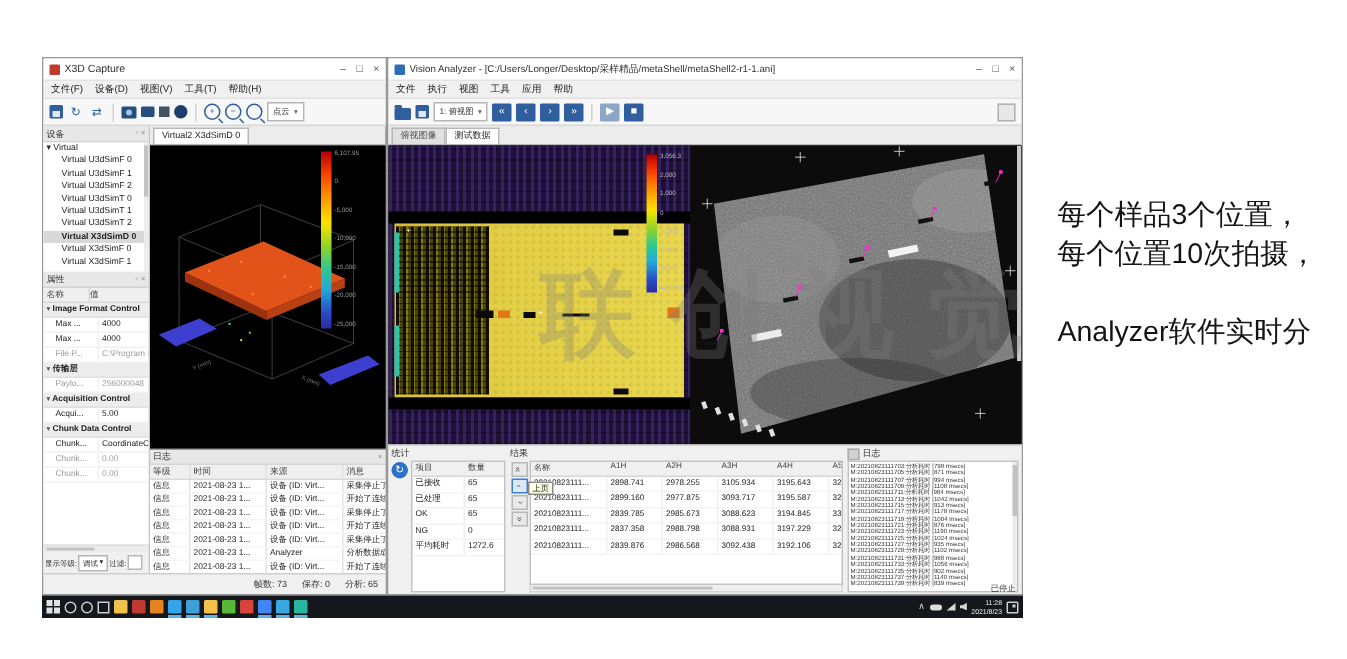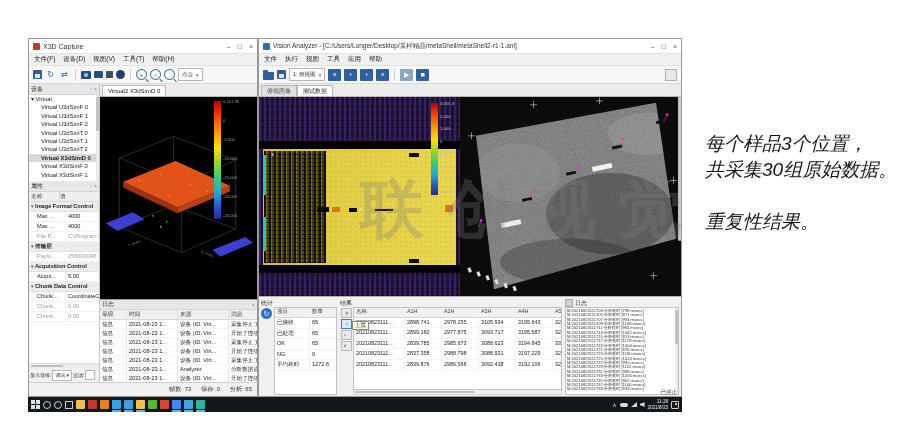--- a/index.html
+++ b/index.html
@@ -194,21 +194,21 @@
   .tray-cloud{width:8px;height:4px;background:#dcdcdc;border-radius:2px;}
   .tray-net{width:0;height:0;border-left:6px solid transparent;border-bottom:5px solid #d8d8d8;}
   .tray-vol{width:5px;height:5px;background:#d8d8d8;clip-path:polygon(0 30%,40% 30%,100% 0,100% 100%,40% 70%,0 70%);}
   .clock{color:#f0f0f0;font-size:4.6px;line-height:5.2px;text-align:right;white-space:nowrap;}
   .tb-note{width:8px;height:8px;border:1px solid #cfcfcf;border-radius:1px;box-sizing:border-box;position:relative;flex:none;}
   .tb-note::after{content:"";position:absolute;right:1px;top:1px;width:2px;height:2px;background:#cfcfcf;}
 
   
   .note{position:absolute;left:705px;top:131px;width:192px;font-size:19px;line-height:26px;
         color:#141414;}
-  .note-line{min-height:26px;white-space:nowrap;font-style:italic;}
+  .note-line{min-height:26px;white-space:nowrap;}
   .wm{position:absolute;left:328px;top:166px;font-size:64px;font-weight:bold;letter-spacing:22px;
       color:rgba(125,125,125,.30);white-space:nowrap;pointer-events:none;z-index:40;margin-left:32px;}
   svg text{font-family:"Liberation Sans","DejaVu Sans",sans-serif;}
 </style>
 </head>
 <body>
 
 <div class="canvas">
   <div class="shot">
 
@@ -773,17 +773,17 @@
         </span>
         <span class="tb-note"></span>
       </div>
     </div>
   </div>
 
   <div class="wm">联创视觉</div>
 
   <div class="note">
       <div class="note-line">每个样品3个位置，</div>
-      <div class="note-line">共采集30组原始数据。</div>
+      <div class="note-line">每个位置10次拍摄，</div>
       <div class="note-line"></div>
-      <div class="note-line">重复性结果。</div>
+      <div class="note-line">Analyzer软件实时分</div>
     </div>
 </div>
 
 </body></html>

